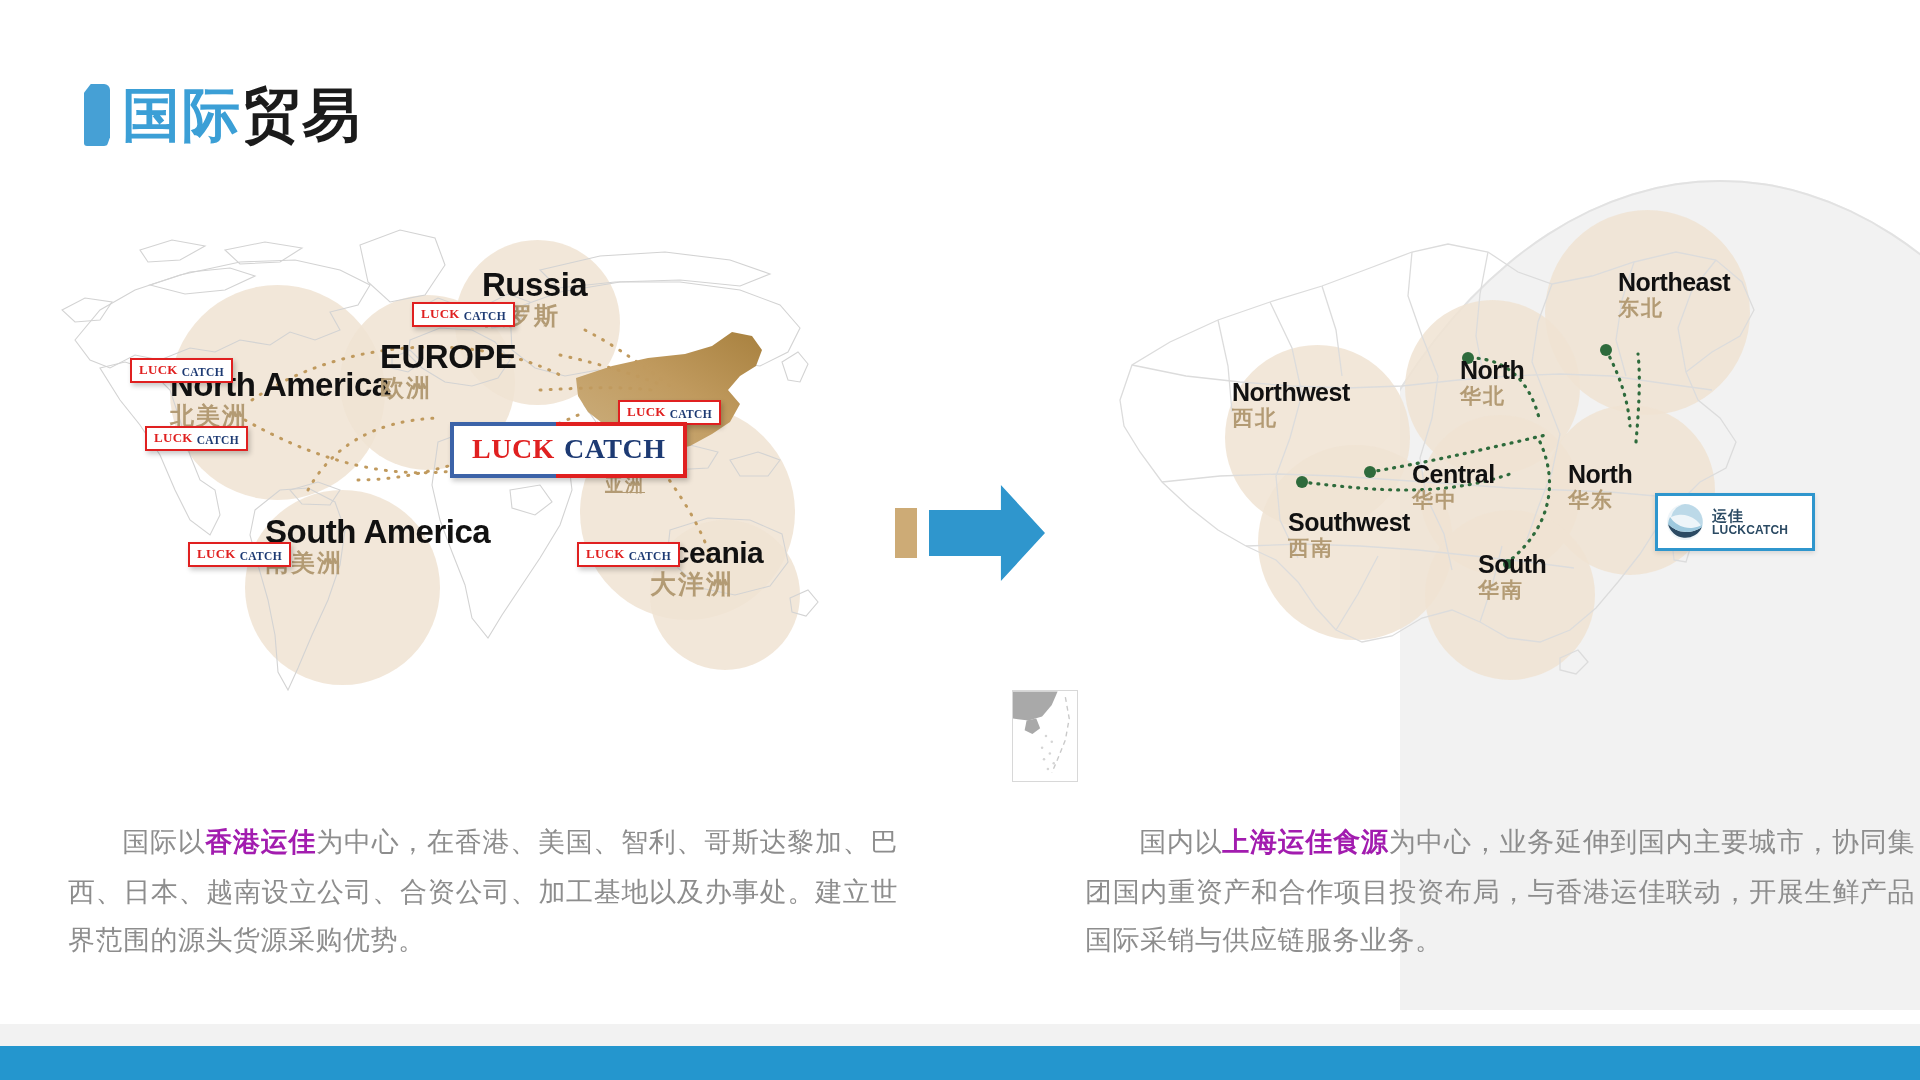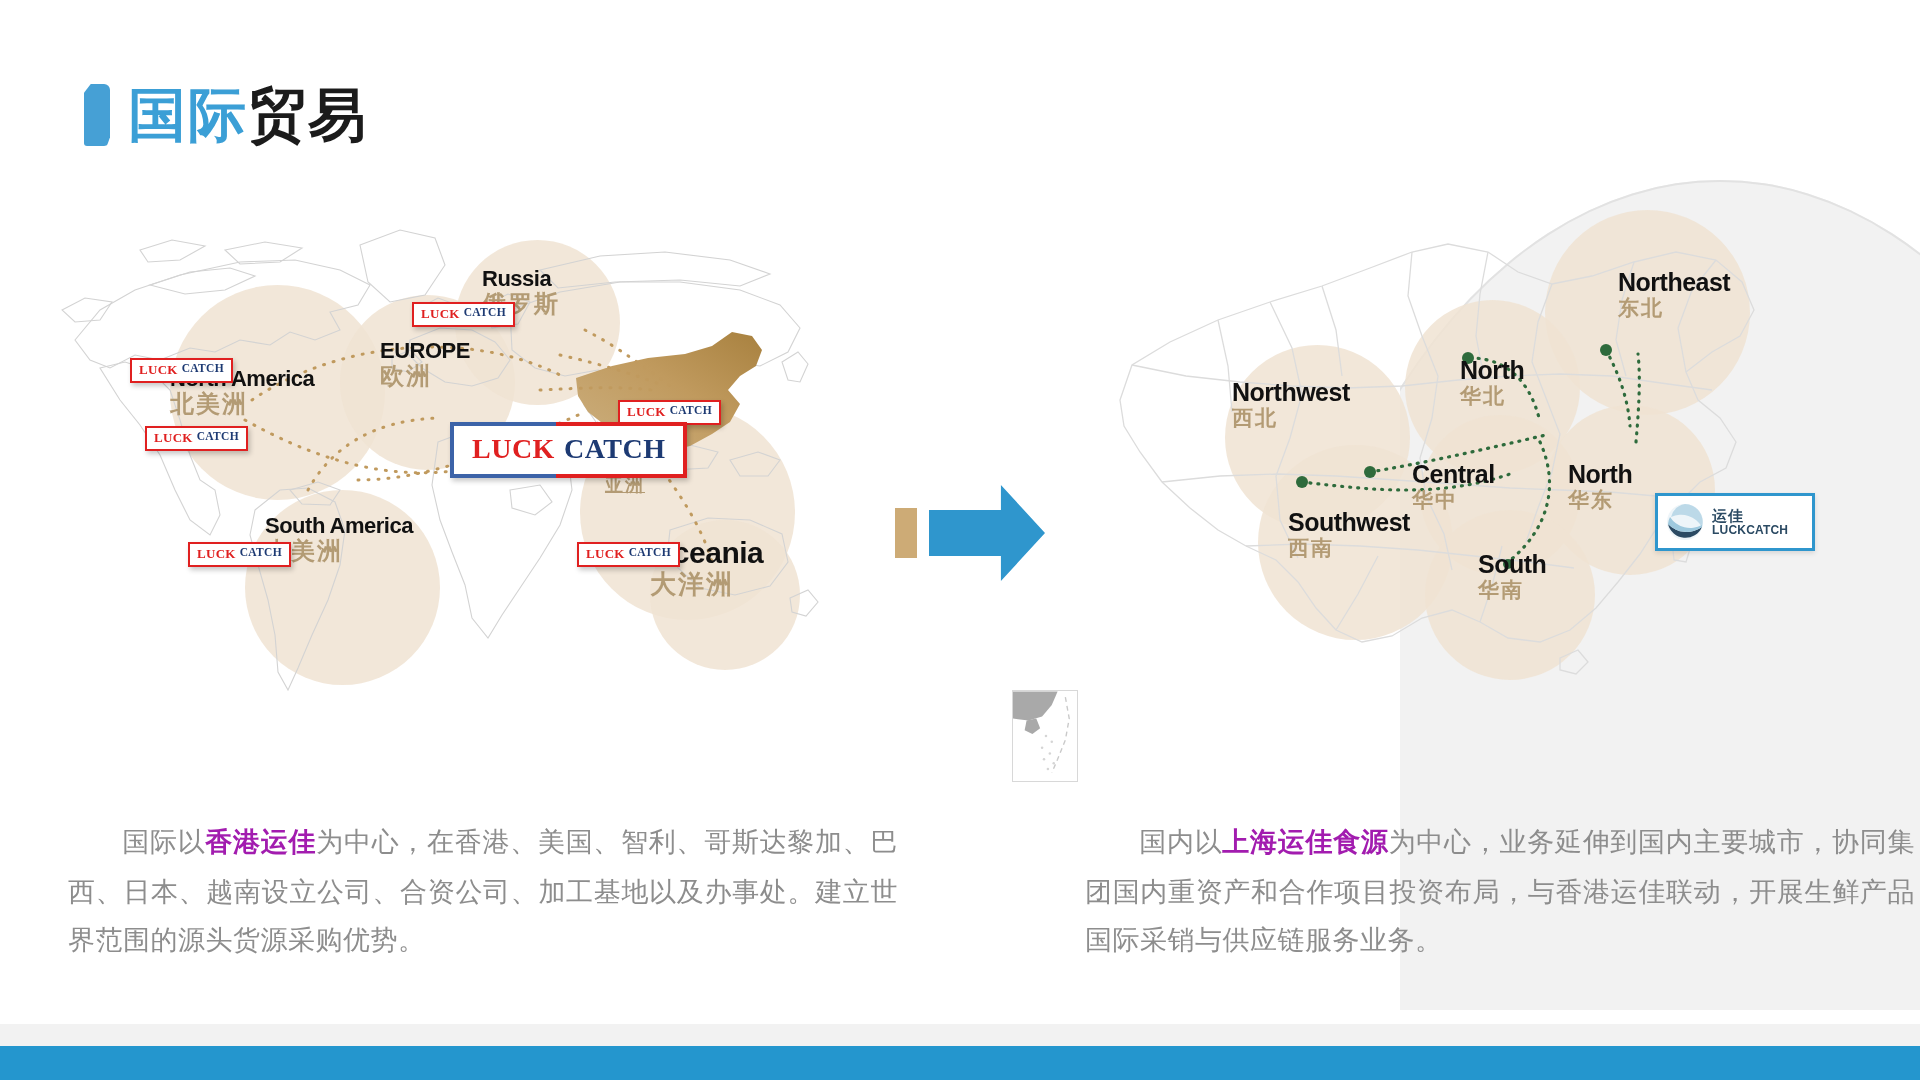--- a/index.html
+++ b/index.html
@@ -30,21 +30,21 @@
     background:#f2f2f2;
   }
 
   
   .bottom-bar{
     position:absolute; left:0; bottom:0; width:1920px; height:34px;
     background:#2496ce;
   }
 
   
-  .title-wrap{ position:absolute; left:84px; top:84px; display:flex; align-items:center; gap:18px; }
+  .title-wrap{ position:absolute; left:84px; top:84px; display:flex; align-items:center; gap:12px; }
   .title-bar{
     width:26px; height:62px; background:#46a0d5;
     clip-path:polygon(26% 0,100% 0,100% 86%, 88% 100%, 0 100%, 0 14%);
     border-radius:3px 6px 6px 3px;
   }
   .title-text{ font-size:58px; font-weight:700; letter-spacing:2px; line-height:1; white-space:nowrap;}
   .title-cn1{ color:#3b9fd6; }
   .title-cn2{ color:#1b1b1b; }
 
   
@@ -60,28 +60,28 @@
   
   .rlabel{ position:absolute; line-height:1.02; white-space:nowrap; }
   .rlabel .en{
     display:block; font-weight:800; color:#111; letter-spacing:-0.5px;
   }
   .rlabel .cn{
     display:block; font-weight:700; color:#b39b74; letter-spacing:2px;
   }
 
   
-  .map-left .rlabel .en{ font-size:22px; }
+  .map-left .rlabel .en{ font-size:33px; }
   .map-left .rlabel .cn{ font-size:24px; margin-top:2px; }
   .map-right .rlabel .en{ font-size:25px; }
   .map-right .rlabel .cn{ font-size:21px; margin-top:1px; }
 
   
   .lc-badge{
-    position:absolute; background:#fff; display:inline-flex; align-items:flex-start;
+    position:absolute; background:#fff; display:inline-flex; align-items:flex-end;
     box-shadow:2px 3px 5px rgba(0,0,0,.22);
     white-space:nowrap; font-family:"Liberation Serif","DejaVu Serif",serif;
   }
   .lc-badge .lc1{ color:#e02020; font-weight:700; }
   .lc-badge .lc2{ color:#1d3a73; font-weight:700; }
 
   .lc-small{
     border:2px solid #e02020; padding:2px 7px 3px; font-size:13px; letter-spacing:.3px;
   }
   .lc-small .lc1{ margin-right:4px; }

